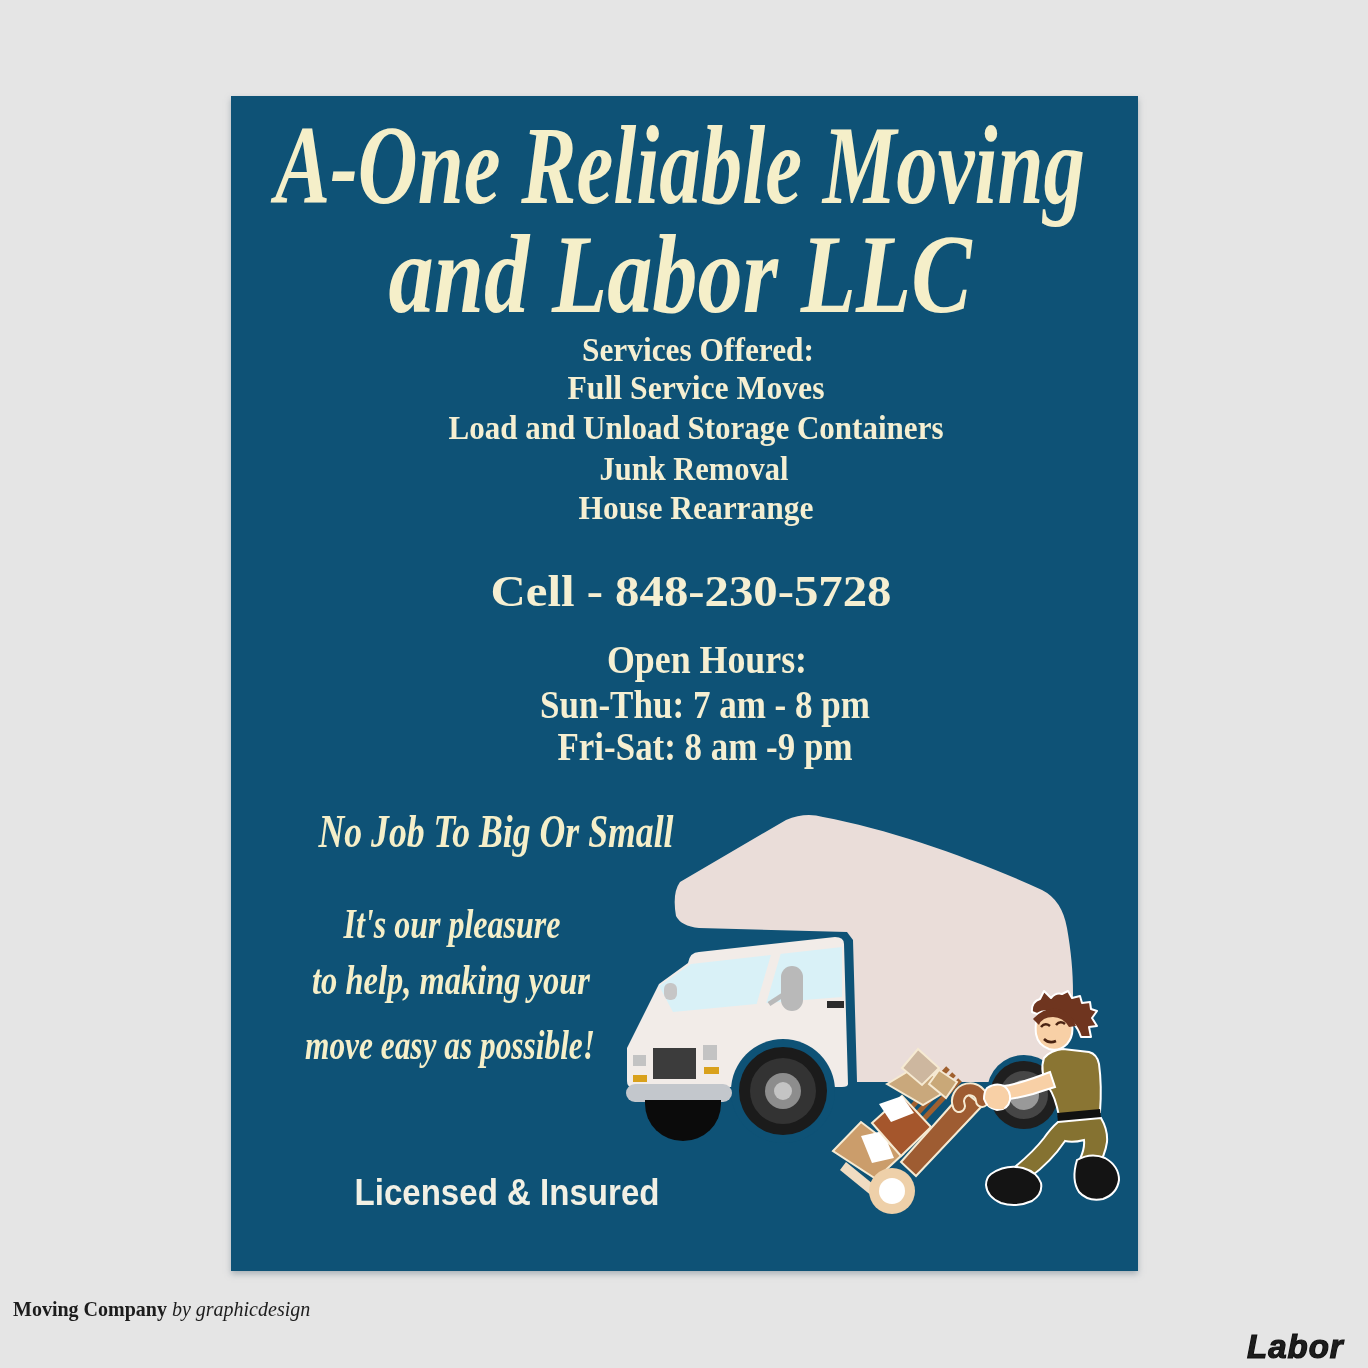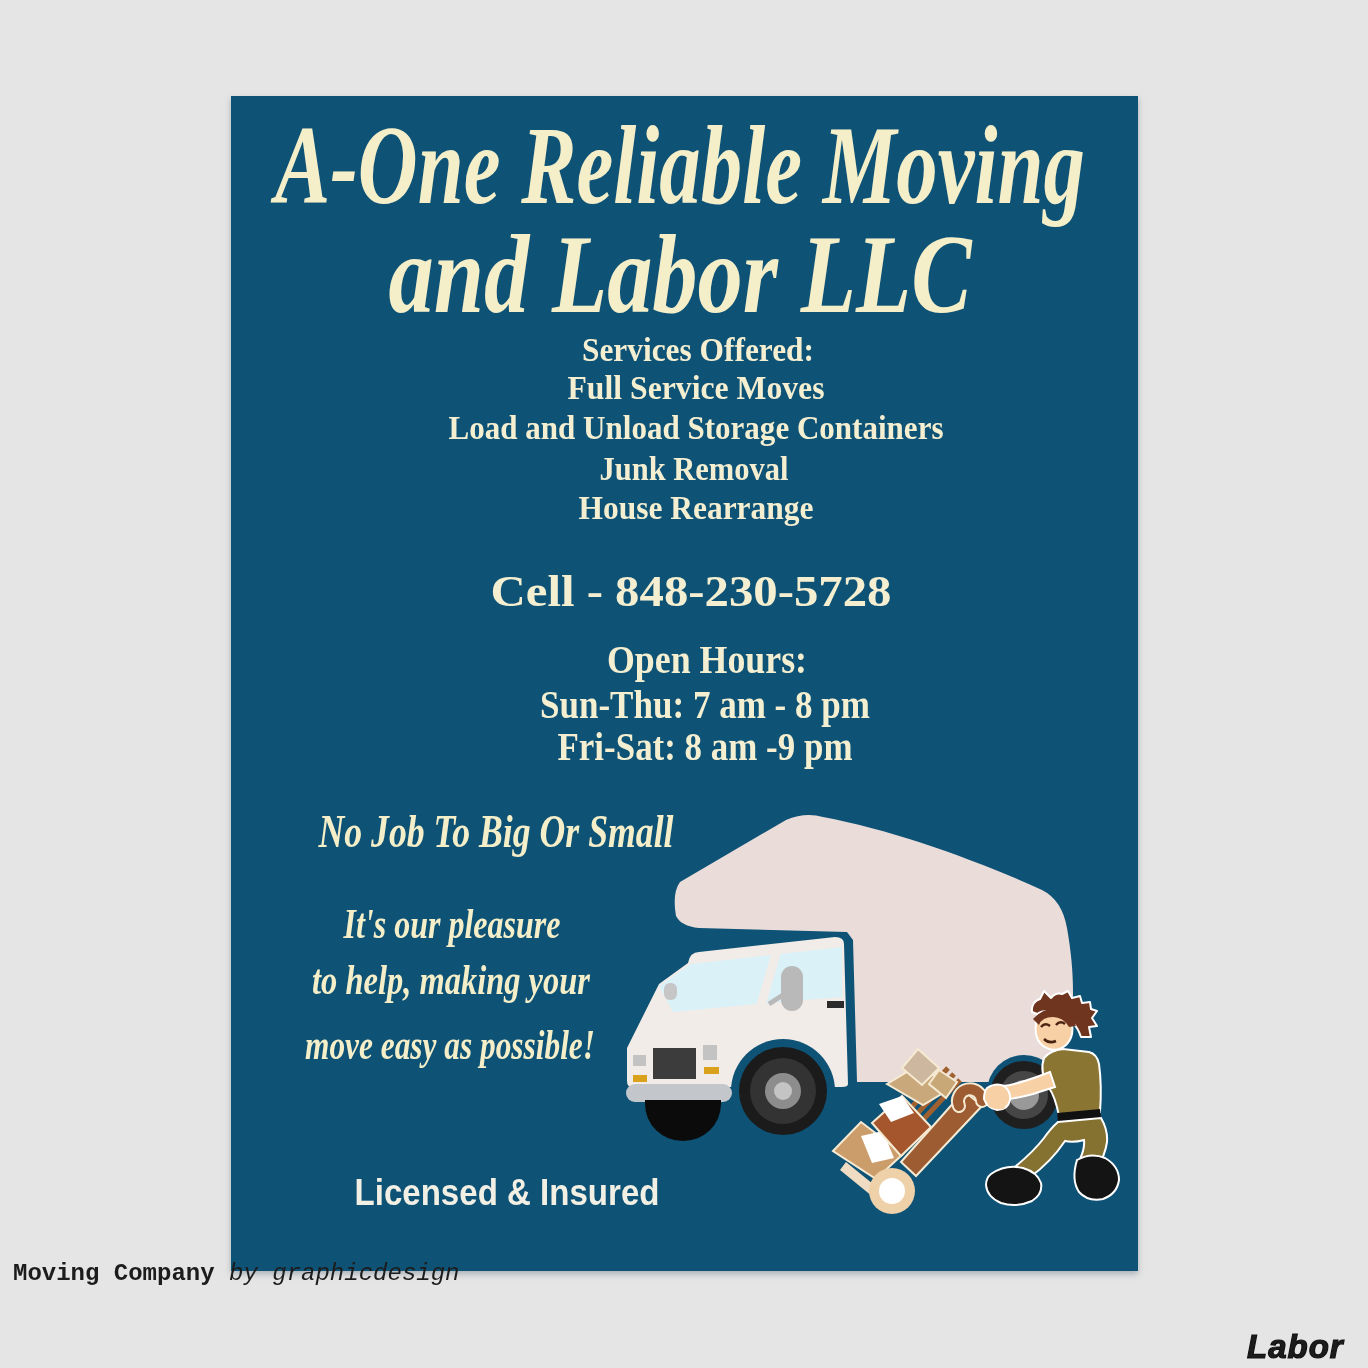--- a/index.html
+++ b/index.html
@@ -153,16 +153,16 @@
       <path d="M826,1017 L869,1013 L870,1022 L827,1026 Z" fill="#111111"></path>
 
       <path d="M827,1026 L870,1022 Q877,1034 876,1046 Q874,1060 866,1071 L849,1063 Q854,1052 853,1044 Q842,1047 834,1045 Q820,1066 798,1082 L785,1070 Q803,1055 813,1042 Q820,1032 827,1026 Z" fill="#857231" stroke="#ffffff" stroke-width="2"></path>
 
       <path d="M760,1078 Q775,1068 792,1072 Q806,1076 810,1087 Q812,1098 801,1105 Q785,1112 770,1107 Q756,1101 755,1089 Q755,1082 760,1078 Z" fill="#141414" stroke="#ffffff" stroke-width="2"></path>
 
       <path d="M846,1064 Q860,1056 874,1062 Q888,1070 888,1084 Q886,1098 872,1103 Q857,1106 848,1096 Q840,1084 846,1064 Z" fill="#141414" stroke="#ffffff" stroke-width="2"></path>
     </g>
   </svg>
 
-  <div class="cap" style="left:13px;top:1260px;font-family:Liberation Mono, monospace;font-size:24px;font-weight:bold;">Moving Company <span style="font-weight:normal;font-style:italic;">by graphicdesign</span></div>
+  <div class="cap" style="left:13px;top:1298px;font-family:Liberation Serif, serif;font-size:20px;font-weight:bold;">Moving Company <span style="font-weight:normal;font-style:italic;">by graphicdesign</span></div>
 
   <div class="cap" style="left:1247px;top:1328px;font-family:'Liberation Sans';font-size:33px;font-weight:bold;font-style:italic;letter-spacing:1px;-webkit-text-stroke:1.2px #111;">Labor</div>
 </div>
 
 </body></html>

